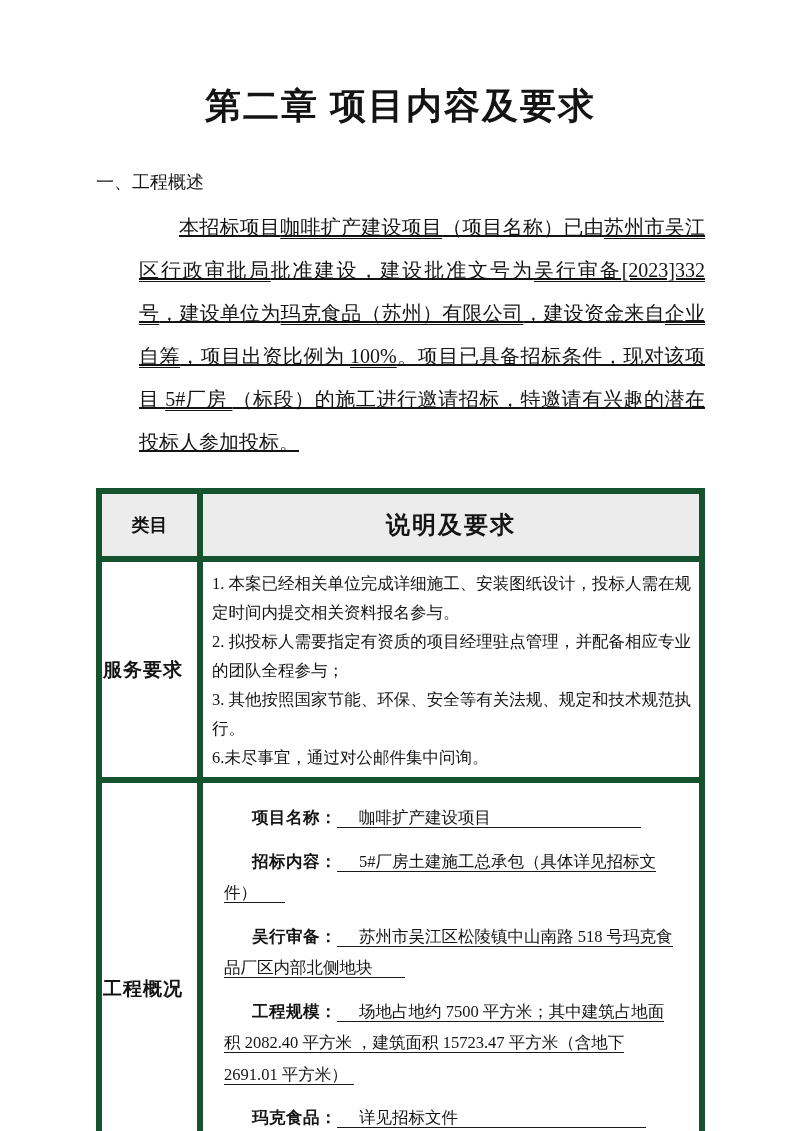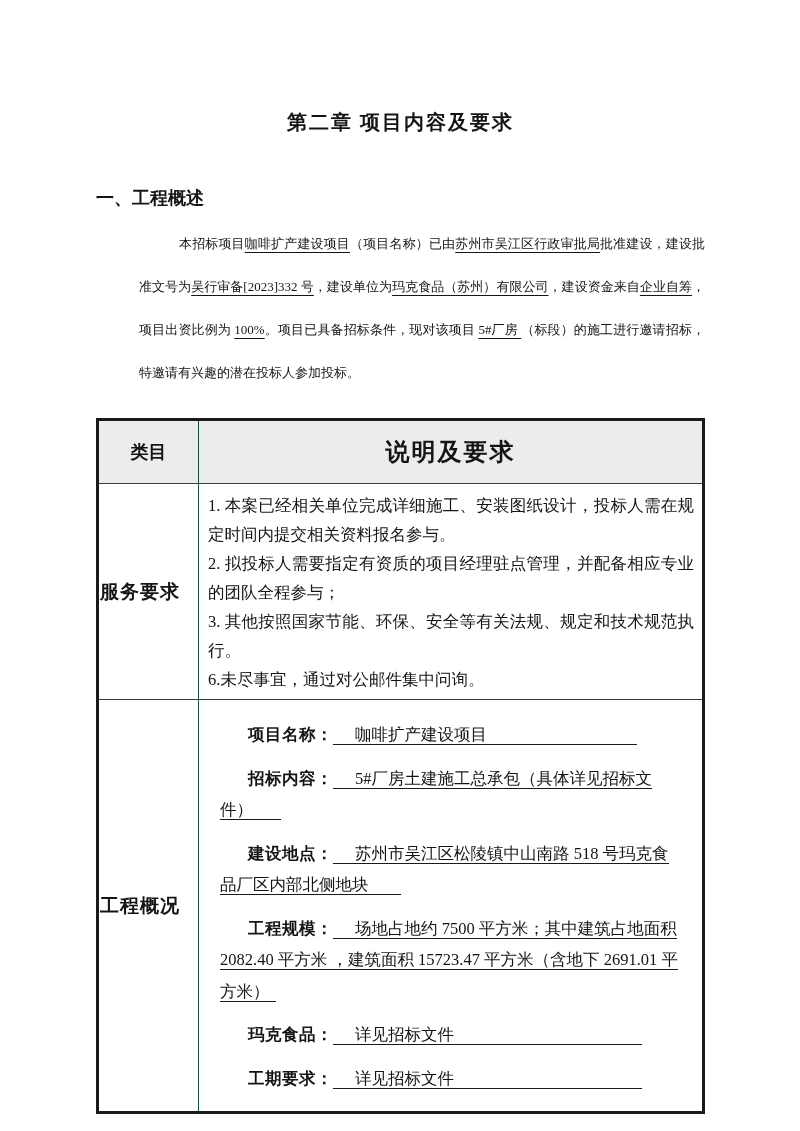--- a/index.html
+++ b/index.html
@@ -6,57 +6,58 @@
   body{
     width:800px;height:1131px;
     background:#ffffff;color:#141414;
     font-family:"Liberation Serif","DejaVu Serif",serif;
     overflow:hidden;
   }
   .page{padding:88px 95px 0 96px;box-sizing:border-box;}
 
   .doc-title{
     text-align:center;
-    font-size:20px;font-weight:bold;
+    font-size:36px;font-weight:bold;
     letter-spacing:2px;
-    margin:16px;
+    margin:0;
     line-height:36px;
   }
 
   .sec-heading{
     font-family:"Liberation Sans","DejaVu Sans",sans-serif;
-    font-size:18px;font-weight:bold;
+    font-size:18px;font-weight:normal;
     margin:0;line-height:24px;
   }
   .sec-heading.first{margin-top:46px;}
   .sec-heading.second{margin-top:28px;}
 
   .para{
     margin:12px 16px 0 43px;
     width:566px;
-    font-size:13px;
+    font-size:20px;
     line-height:43px;
     text-align:justify;
     text-indent:40px;
+    text-decoration:underline;
   }
   .para .u{
     text-decoration:underline;
     text-underline-offset:4px;
     text-decoration-thickness:1px;
   }
 
   table.req-table{
     width:609px;
     border-collapse:collapse;
     border:3px solid #1a1a1a;
     margin-top:24px;
     table-layout:fixed;
   }
   table.req-table th, table.req-table td{
-    border:1px solid #14532d;
+    border:6px solid #14532d;
   }
   .col-cat{width:101px;}
   th.h-cat{
     background:#ececec;
     height:60px;
     font-family:"Liberation Sans","DejaVu Sans",sans-serif;
     font-size:18px;font-weight:bold;
     text-align:center;
   }
   th.h-desc{
@@ -129,21 +130,21 @@
             <p class="req-line">2. 拟投标人需要指定有资质的项目经理驻点管理，并配备相应专业的团队全程参与；</p>
             <p class="req-line">3. 其他按照国家节能、环保、安全等有关法规、规定和技术规范执行。</p>
             <p class="req-line">6.未尽事宜，通过对公邮件集中问询。</p>
           </td>
       </tr>
       <tr>
         <td class="cat-cell">工程概况</td>
         <td class="desc-cell">
             <p class="field"><b>项目名称：</b><span class="uv">咖啡扩产建设项目</span></p>
             <p class="field"><b>招标内容：</b><span class="uv">5#厂房土建施工总承包（具体详见招标文件）</span></p>
-            <p class="field"><b>建设地点：</b><span class="uv">苏州市吴江区松陵镇中山南路 518 号玛克食品厂区内部北侧地块</span></p>
+            <p class="field"><b>吴行审备：</b><span class="uv">苏州市吴江区松陵镇中山南路 518 号玛克食品厂区内部北侧地块</span></p>
             <p class="field"><b>工程规模：</b><span class="uv">场地占地约 7500 平方米；其中建筑占地面积 2082.40 平方米 ，建筑面积 15723.47 平方米（含地下 2691.01 平方米）</span></p>
             <p class="field"><b>玛克食品：</b><span class="uv">详见招标文件</span></p>
             <p class="field"><b>工期要求：</b><span class="uv">详见招标文件</span></p>
           </td>
       </tr>
     </tbody>
   </table>
 
 </div>
 

